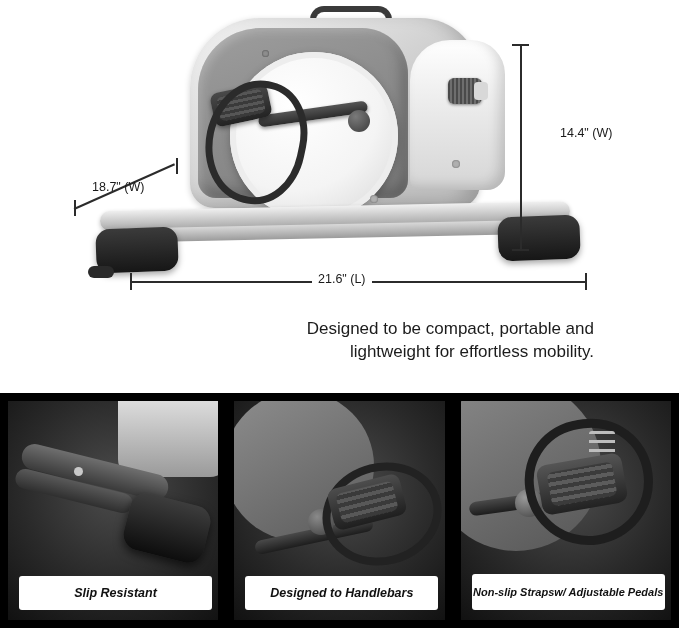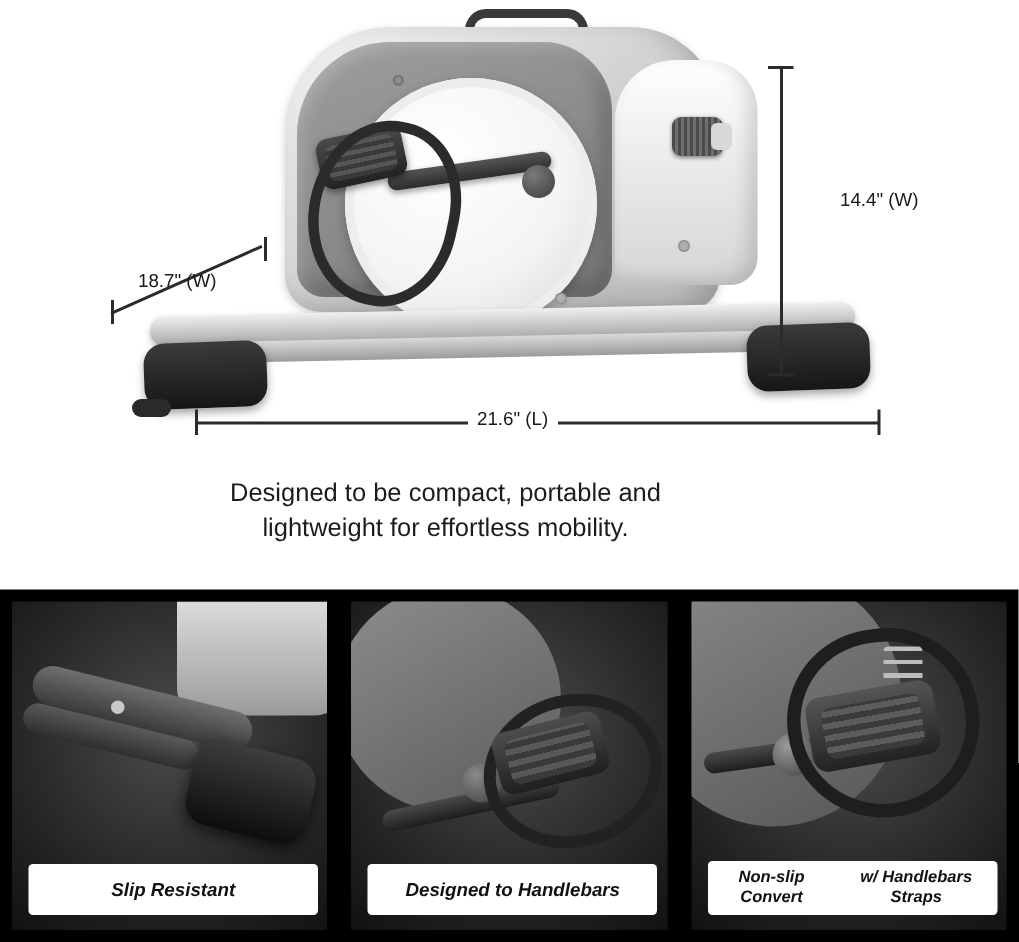--- a/index.html
+++ b/index.html
@@ -125,21 +125,21 @@
   .foot-l{left:16px;top:218px;transform:rotate(-2deg);}
   .foot-r{left:418px;top:206px;transform:rotate(-2deg);}
   .foot-tip{position:absolute;left:8px;top:256px;width:26px;height:12px;border-radius:6px;background:#2a2a2a;}
 
   
   .meas{position:absolute;color:#1a1a1a;font-size:12.5px;white-space:nowrap;}
   .line{position:absolute;background:#2b2b2b;}
 
   
   .tagline{
-    position:absolute;left:0;top:318px;width:594px;text-align:center;
+    position:absolute;left:0;top:318px;width:594px;text-align:right;
     font-size:17px;color:#1c1c1c;line-height:1.35;
   }
   .tagline b{font-weight:normal;}
 
   
   .bottom{position:absolute;left:0;top:393px;width:679px;height:235px;background:#000000;}
   .cards{position:absolute;left:8px;top:8px;width:663px;height:219px;display:flex;gap:16px;font-style:italic;}
   .card{position:relative;width:215px;height:219px;background:#0a0a0a;overflow:hidden;}
   .card .photo{position:absolute;left:0;top:0;width:215px;height:219px;
     background:radial-gradient(circle at 50% 40%,#4c4c4c 0%,#2a2a2a 55%,#111 100%);}
@@ -293,22 +293,22 @@
           <div class="c3-body"></div>
           <div class="c3-arm"></div>
           <div class="c3-hub"></div>
           <div class="c3-strap"></div>
           <div class="c3-notches"></div>
           <div class="c3-pedal">
               <div class="c3-ridge"></div>
             </div>
         </div>
         <div class="caption two">
-          <span>Non-slip Convert</span>
+          <span>Non-slip Straps</span>
             <br>
-          <span>w/ Handlebars Straps</span>
+          <span>w/ Adjustable Pedals</span>
         </div>
       </div>
 
     </div>
   </div>
 
 </div>
 
 </body></html>

